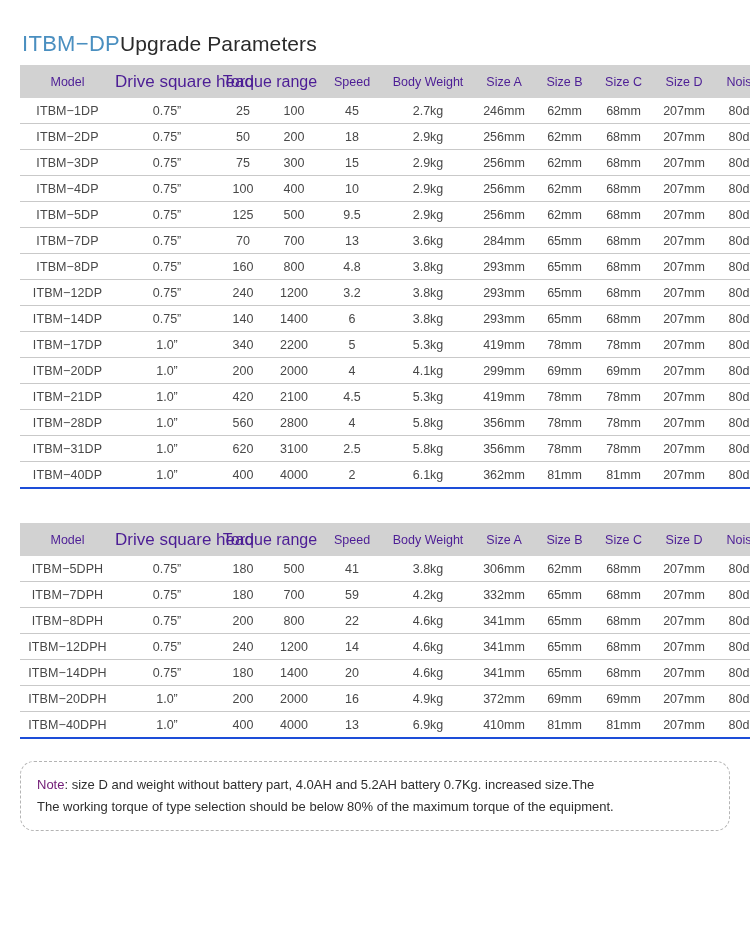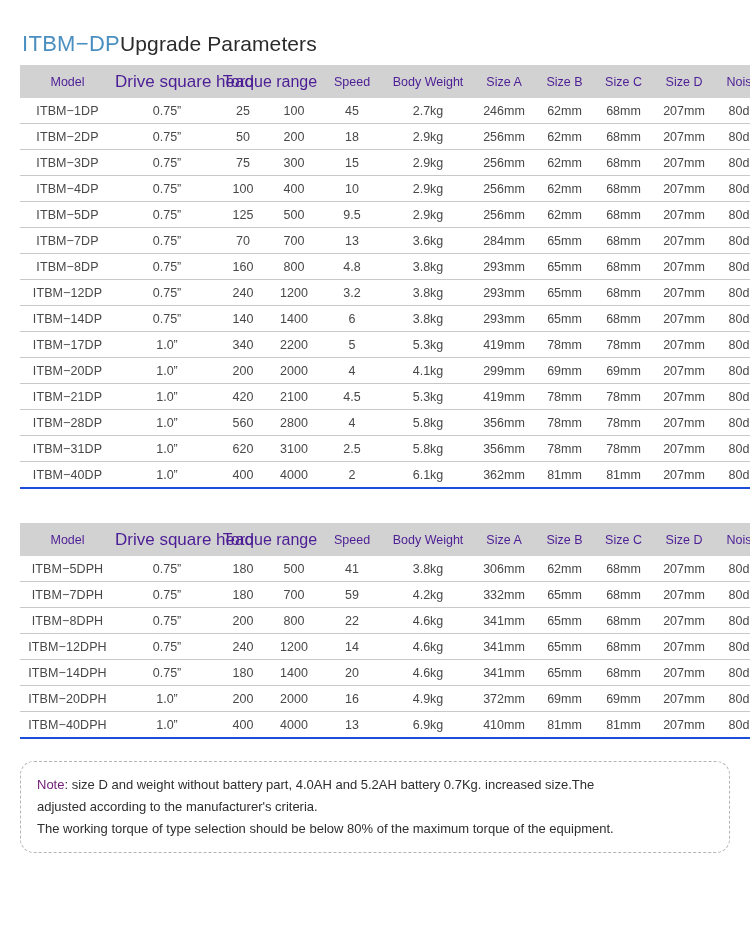--- a/index.html
+++ b/index.html
@@ -494,17 +494,16 @@
             <td class="cell-noise">80db</td>
           </tr>
         </tbody>
     </table>
   </div>
 
   <div class="gap-2"></div>
 
   <div class="note-box">
     <div class="note-line"><span class="note-label">Note</span><span>: size D and weight without battery part, 4.0AH and 5.2AH battery 0.7Kg. increased size.The</span></div>
-    <div class="note-line">adjusted according to the manufacturer's criteria.</div>
     <div class="note-line">The working torque of type selection should be below 80% of the maximum torque of the equipment.</div>
   </div>
 
 </div>
 
 </body></html>

